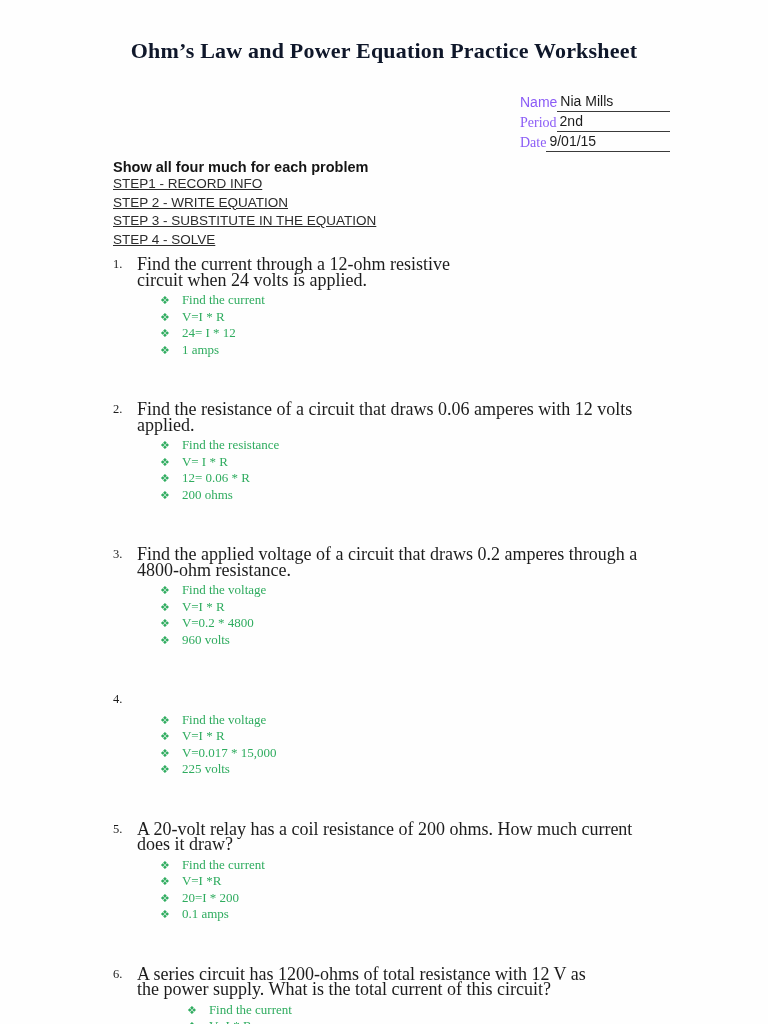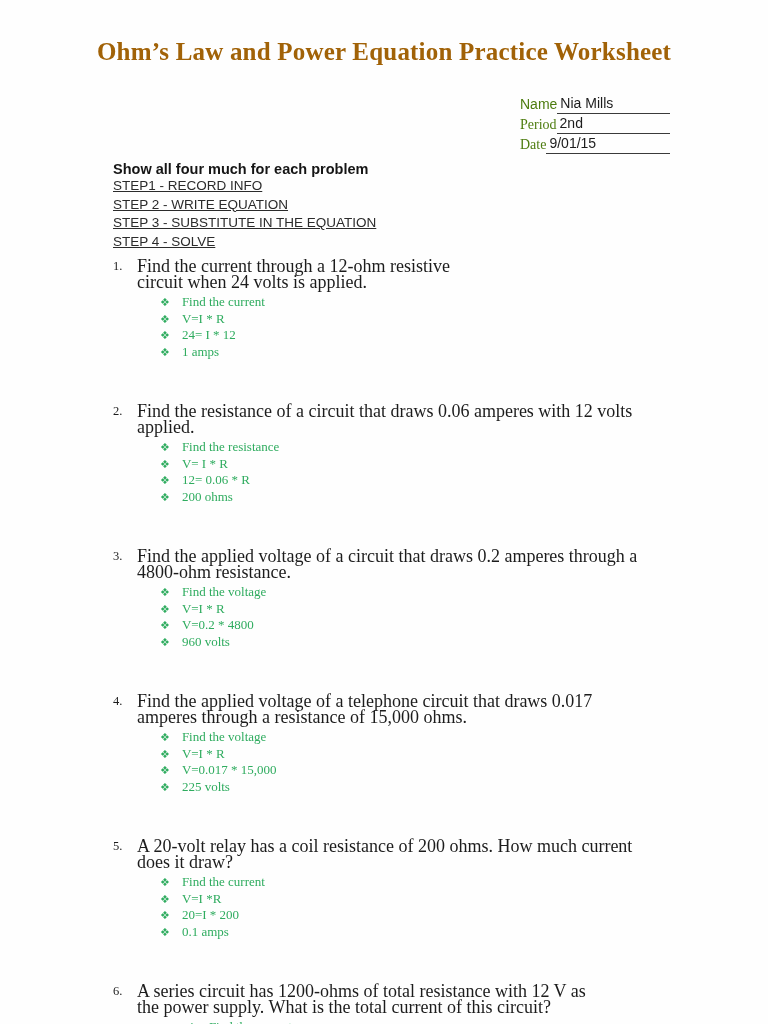--- a/index.html
+++ b/index.html
@@ -13,33 +13,33 @@
     height: 1024px;
     background: #fefefe;
     color: #1c1c1c;
     overflow: hidden;
     font-family: "Liberation Serif", serif;
   }
   .doc-title {
     margin: 38px 0 0 0;
     text-align: center;
     font-family: "Liberation Serif", serif;
-    font-size: 25px;
+    font-size: 22px;
     font-weight: 600;
     letter-spacing: 0.2px;
-    color: #a16207;
+    color: #0f172a;
   }
   .student-info {
     margin: 28px 0 0 520px;
     width: 150px;
     font-size: 14px;
     line-height: 19px;
   }
   .info-row { display: flex; align-items: flex-end; }
-  .info-label { white-space: pre; color: #4d7c0f; }
+  .info-label { white-space: pre; color: #8b5cf6; }
   .info-label.sans { font-family: "Liberation Sans", sans-serif; }
   .info-label.serif { font-family: "Liberation Serif", serif; }
   .info-value {
     font-family: "Liberation Sans", sans-serif;
     border-bottom: 1px solid #3a3a3a;
     flex: 1;
     padding-left: 3px;
     white-space: nowrap;
   }
   .instructions {
@@ -200,21 +200,20 @@
         <li class="step-item green">
           <span class="bullet-glyph">❖</span>
           <span>960 volts</span>
         </li>
       </ul>
     </div>
 
     <div class="problem">
       <div class="qrow">
         <span class="qnum">4.</span>
-        <p class="qtext">Find the applied voltage of a telephone circuit that draws 0.017 amperes through a resistance of 15,000 ohms.</p>
       </div>
       <ul class="steps">
         <li class="step-item green">
           <span class="bullet-glyph">❖</span>
           <span>Find the voltage</span>
         </li>
         <li class="step-item green">
           <span class="bullet-glyph">❖</span>
           <span>V=I * R</span>
         </li>

